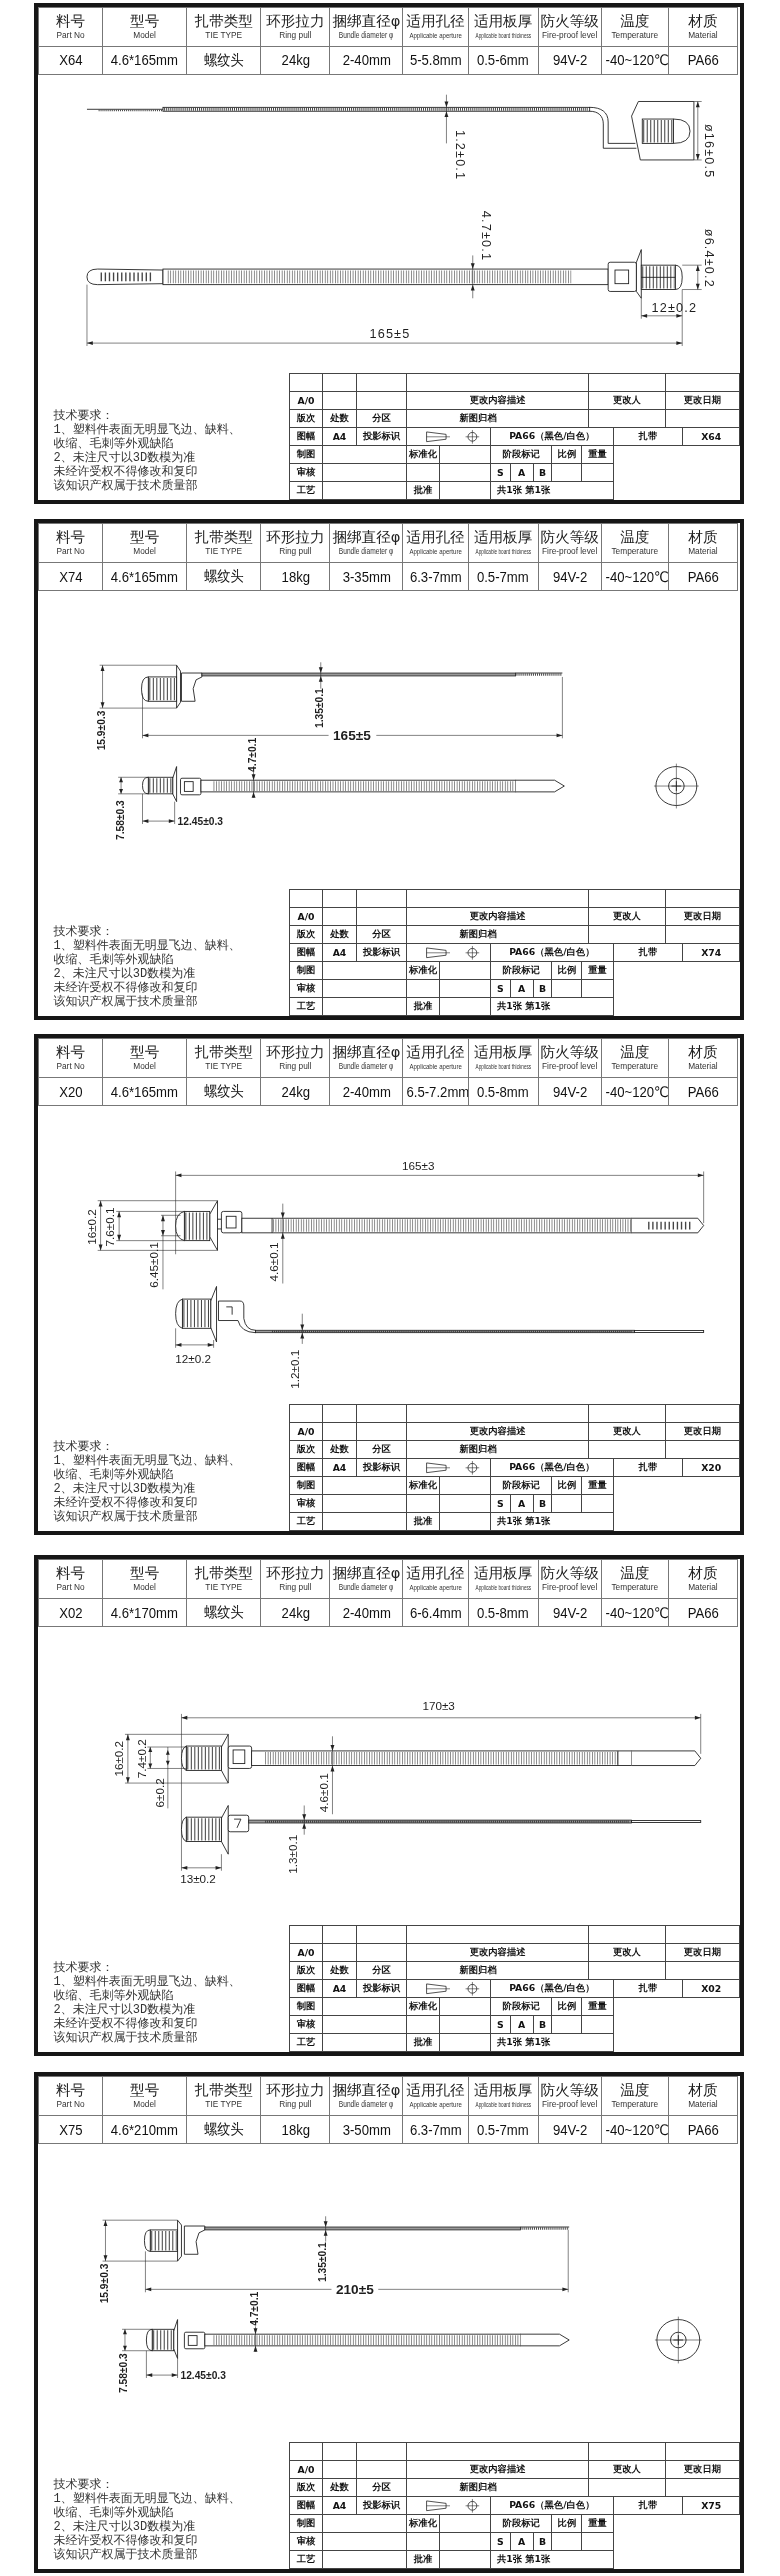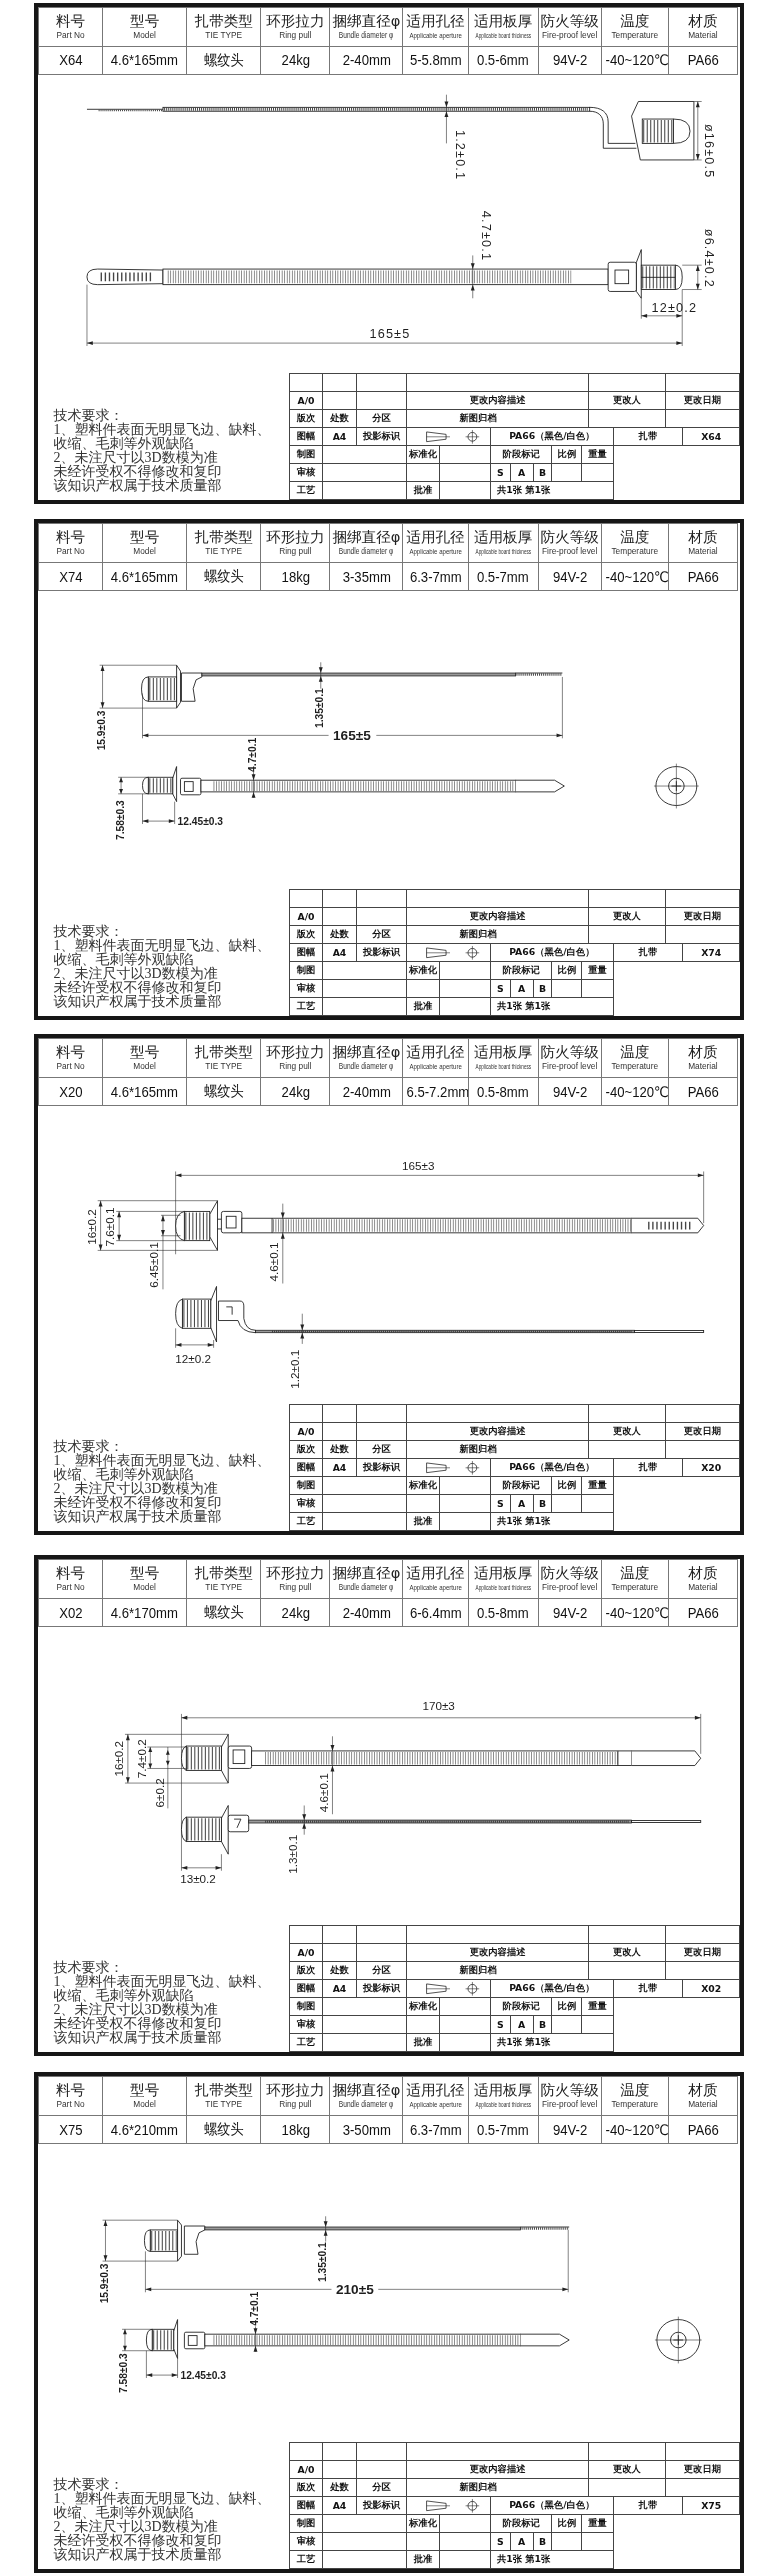--- a/index.html
+++ b/index.html
@@ -23,21 +23,21 @@
   .spec td{border:1px solid #777;padding:0;text-align:center;vertical-align:middle;white-space:nowrap;overflow:hidden;}
   .spec tr.lab td{height:38px;}
   .spec tr.val td{height:27px;}
   .hd{display:flex;flex-direction:column;align-items:center;justify-content:center;}
   .zh{font-family:"DejaVu Sans",sans-serif;font-size:14.6px;line-height:18.5px;color:#222;white-space:nowrap;}
   .en{display:inline-block;font-size:8.3px;line-height:11.7px;color:#333;white-space:nowrap;}
   .en.c1{transform:scaleX(.8);}
   .en.c2{font-size:7.8px;transform:scaleX(.78);}
   .en.c3{font-size:7.8px;transform:scaleX(.6);}
   .v{display:inline-block;font-size:14.6px;color:#111;transform:scaleX(.9);white-space:nowrap;}
-  .req{position:absolute;left:15.6px;top:402px;z-index:2;font-family:Liberation Serif, serif;font-size:14px;line-height:14px;color:#333;white-space:nowrap;}
+  .req{position:absolute;left:15.6px;top:402px;z-index:2;font-family:Liberation Mono, monospace;font-size:12px;line-height:14px;color:#333;white-space:nowrap;}
   .tb{position:absolute;left:251px;bottom:0;width:449px;border-collapse:collapse;table-layout:fixed;background:#fff;z-index:2;}
   .tb td{border:1px solid #444;height:17px;padding:0;font-family:"DejaVu Sans",sans-serif;font-size:9.3px;font-weight:bold;text-align:center;vertical-align:middle;white-space:nowrap;overflow:hidden;color:#111;}
   .tb td.l{text-align:left;padding-left:5.9px;}
   .tb td.sh{padding-right:39px;}
   .tb td.nb{border-bottom:none;border-right:none;}
   .sym{display:block;margin:0 auto;}
 </style>
 </head>
 <body>
 

